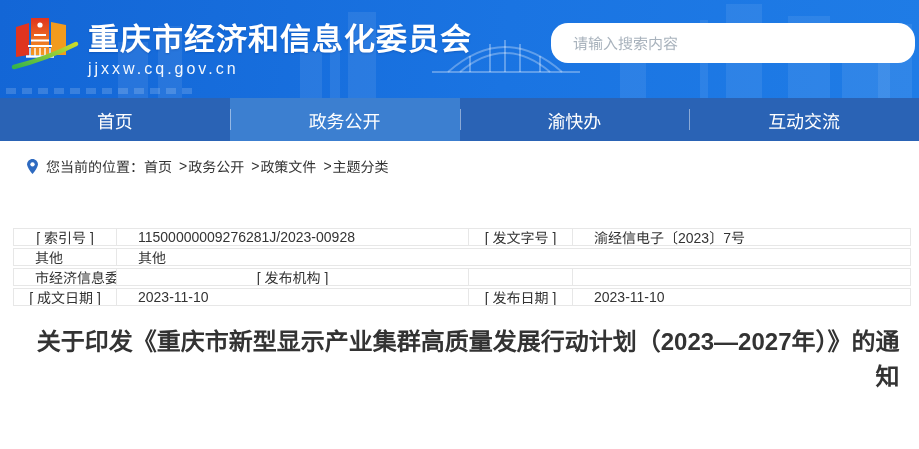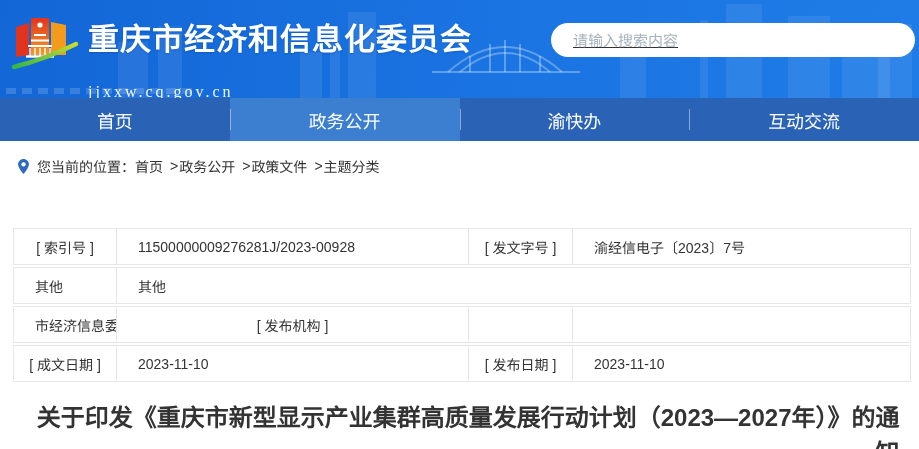--- a/index.html
+++ b/index.html
@@ -16,26 +16,26 @@
     position: relative;
     height: 98px;
     background: linear-gradient(95deg, #1366d6 0%, #1a74e2 55%, #1f7ce6 100%);
     overflow: hidden;
     padding-left: 28px;
   }
   .cityscape { position: absolute; left: 0; top: 0; width: 919px; height: 98px; }
   .logo { position: absolute; left: 10px; top: 8px; width: 72px; height: 76px; }
   .site-block { position: absolute; left: 88px; top: 14px; color: #fff; }
   .site-name { font-size: 31px; font-weight: bold; letter-spacing: 1px; text-shadow: 0 1px 2px rgba(0,40,110,.25); }
-  .site-url { margin-top: 24px; font-size: 16px; letter-spacing: 3px; opacity: .95; font-family: Liberation Serif, serif; }
+  .site-url { margin-top: 1px; font-size: 16px; letter-spacing: 3px; opacity: .95; }
   .search {
     position: absolute; left: 551px; top: 23px;
-    width: 364px; height: 34px;
+    width: 364px; height: 40px;
     background: #fff; border-radius: 17px;
-    display: flex; align-items: center; text-decoration: underline;
+    display: flex; align-items: center;
   }
   .search input {
     border: none; outline: none; background: transparent;
     margin-left: 22px; width: 310px; font-size: 15px; color: #333;
   }
   .search input::placeholder { color: #a9b3bd; }
 
   
   .nav { display: flex; height: 43px; background: #2a63b5; }
   .nav-item {
@@ -45,31 +45,31 @@
   }
   .nav-item + .nav-item::before {
     content: ""; position: absolute; left: 0; top: 11px;
     width: 1px; height: 21px; background: rgba(255,255,255,.45);
   }
   .nav-item.active { background: #3c7fd0; }
 
   
   .breadcrumb {
     display: flex; align-items: center;
-    padding: 15px 0 0 17px; font-size: 14px; color: #333;
+    padding: 15px 0 0 26px; font-size: 14px; color: #333;
   }
   .pin { width: 13px; height: 17px; margin-right: 7px; flex: none; }
   .crumb { color: #333; text-decoration: none; cursor: pointer; }
   .crumb-sep { margin: 0 1px 0 7px; }
 
   
   .meta-table { margin: 52px 8px 0 13px; }
   .meta-row {
     display: grid; grid-template-columns: 103px 352px 104px 1fr;
-    height: 37px; border: 1px solid #e7e7e7; margin-bottom: 2px;
+    height: 18px; border: 1px solid #e7e7e7; margin-bottom: 2px;
   }
   .meta-cell { display: flex; align-items: center; font-size: 14px; color: #333; overflow: hidden; white-space: nowrap; }
   .meta-label { justify-content: center; }
   .meta-value { padding-left: 21px; }
   .bdr { border-right: 1px solid #e7e7e7; }
 
   
   .doc-title {
     margin: 18px auto 0; max-width: 880px;
     text-align: right; font-size: 24px; font-weight: bold;

